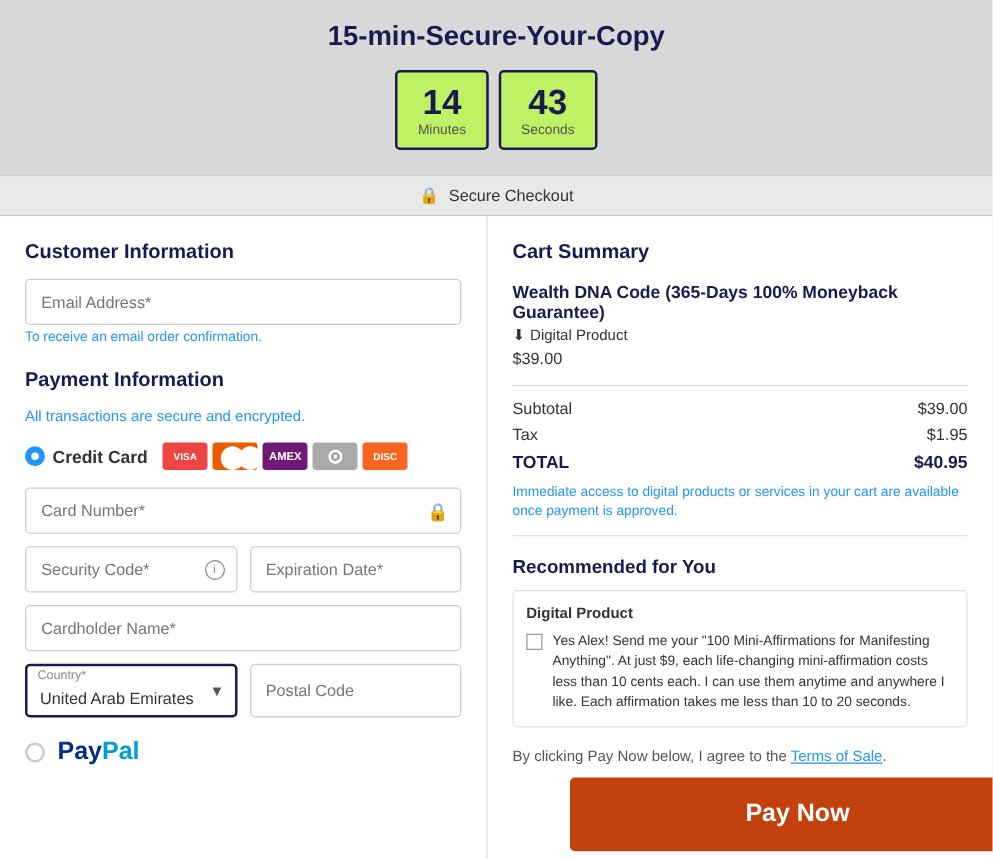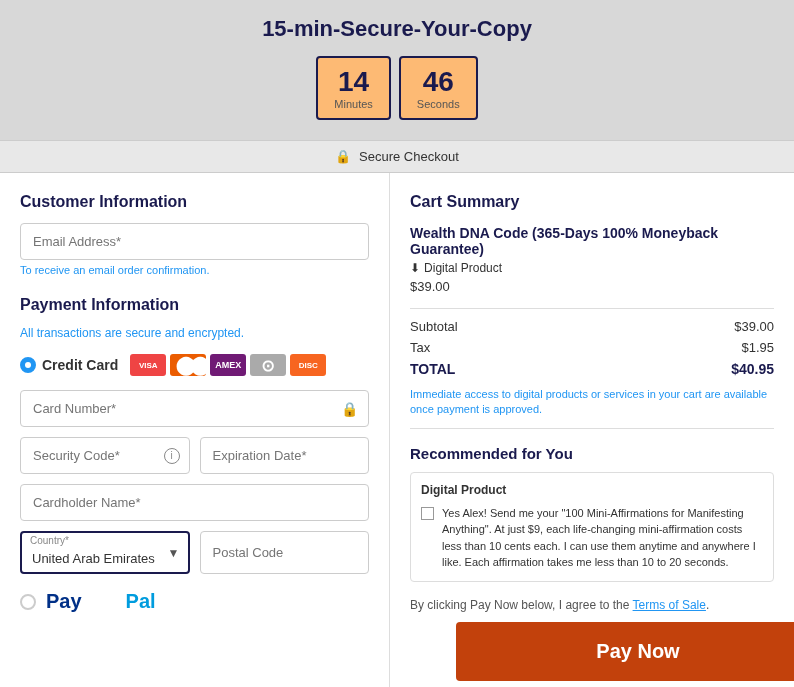--- a/index.html
+++ b/index.html
@@ -18,21 +18,21 @@
     }
     .timer-boxes {
       display: inline-flex;
       gap: 8px;
       align-items: center;
     }
     .timer-box {
       border: 2px solid #1a1a4e;
       border-radius: 4px;
       padding: 8px 16px;
-      background: #fdba74;
+      background: #bef264;
       min-width: 60px;
       text-align: center;
     }
     .timer-number {
       font-size: 28px;
       font-weight: bold;
       color: #1a1a4e;
       display: block;
     }
     .timer-label {
@@ -242,21 +242,20 @@
       border-radius: 50%;
       border: 2px solid #ccc;
       background: white;
       display: inline-block;
     }
     .paypal-logo {
       display: flex;
       align-items: center;
       font-size: 20px;
       font-weight: bold;
-      gap: 44px;
     }
     .paypal-p1 { color: #003087; }
     .paypal-p2 { color: #009cde; }
 
     
     .right-col {
       flex: 1;
       padding: 20px;
     }
 
@@ -377,21 +376,21 @@
 <body>
 
 <div class="header-banner">
   <div class="header-title">15-min-Secure-Your-Copy</div>
   <div class="timer-boxes">
     <div class="timer-box">
       <span class="timer-number">14</span>
       <span class="timer-label">Minutes</span>
     </div>
     <div class="timer-box">
-      <span class="timer-number">46</span>
+      <span class="timer-number">43</span>
       <span class="timer-label">Seconds</span>
     </div>
   </div>
 </div>
 
 <div class="secure-bar">
   <span class="lock-icon">🔒</span>
   <span>Secure Checkout</span>
 </div>
 

